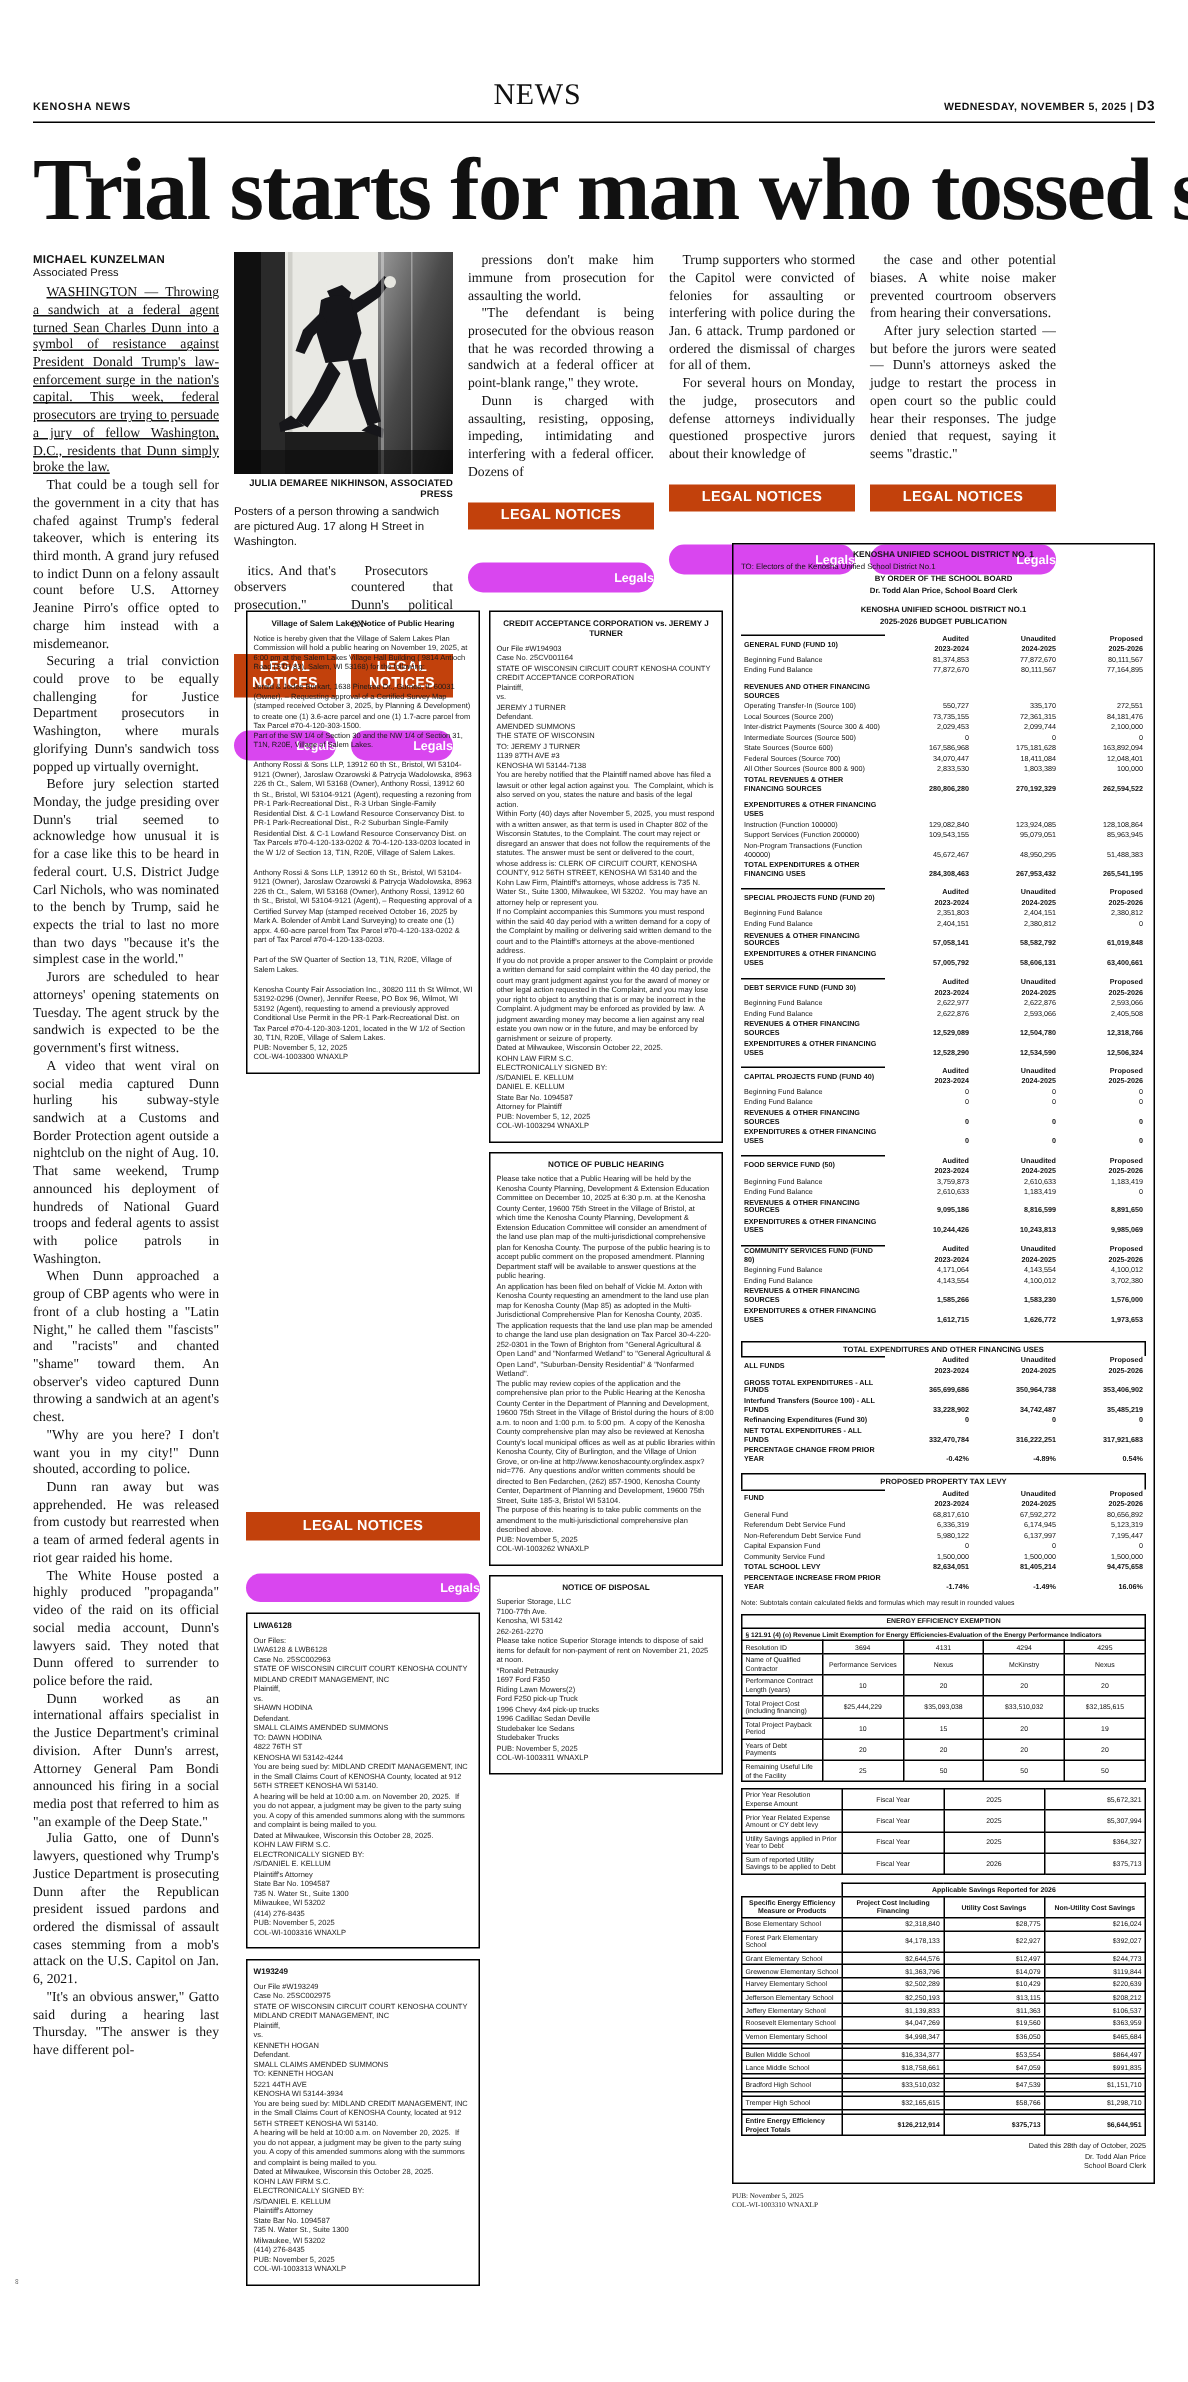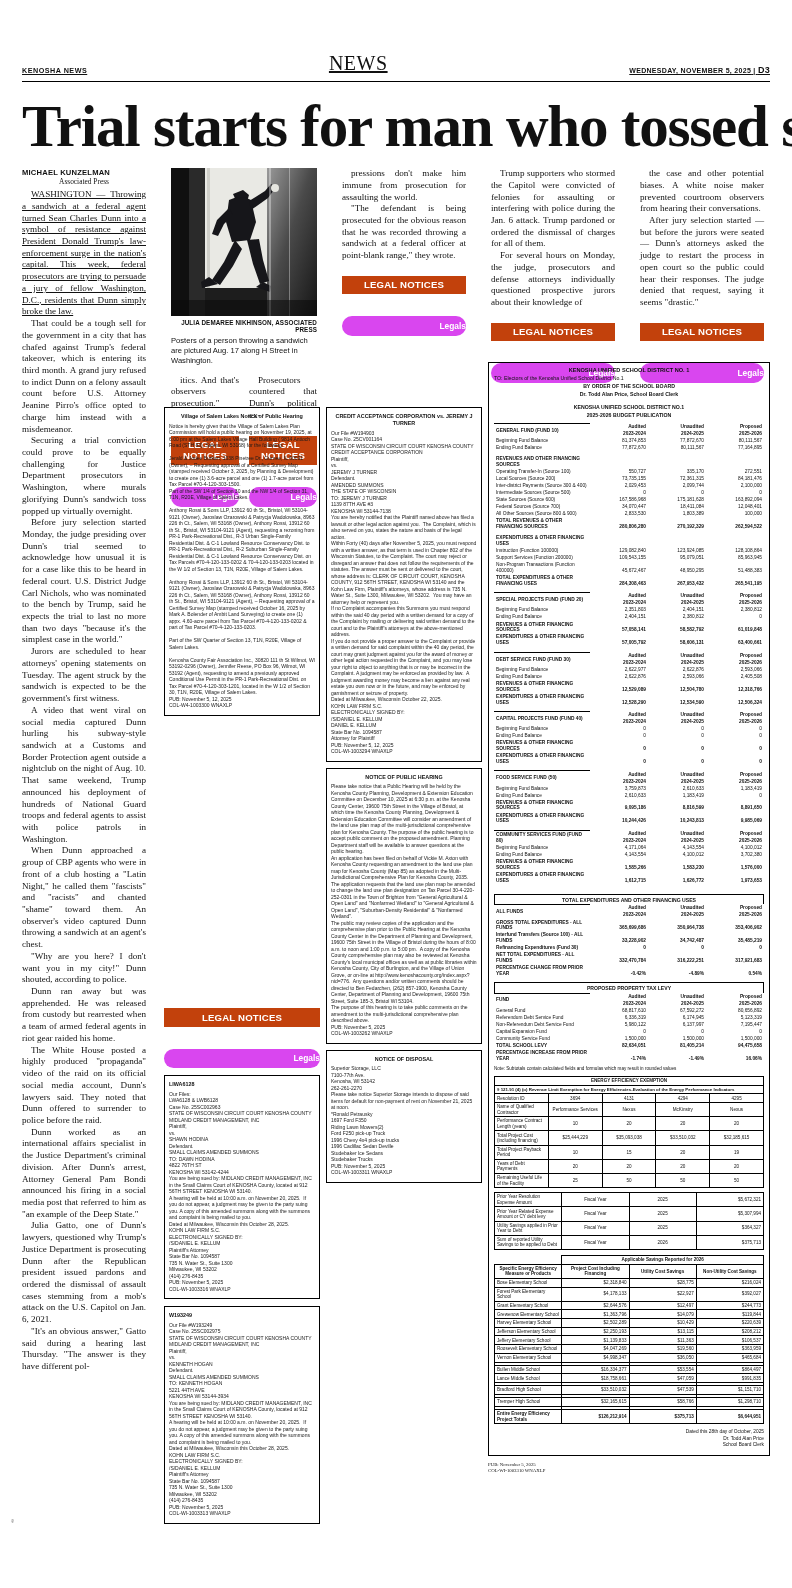--- a/index.html
+++ b/index.html
@@ -9,21 +9,21 @@
     background: #ffffff;
     font-family: "Liberation Serif", serif;
     color: #111;
     overflow: hidden;
   }
   .page { position: relative; width: 792px; height: 1588px; padding: 0 22px; }
 
   
   .masthead {
     display: flex; align-items: flex-end; justify-content: space-between;
-    padding-top: 52px; padding-bottom: 4px; text-decoration: underline;
+    padding-top: 52px; padding-bottom: 4px;
   }
   .mh-left {
     font-family: "Liberation Sans", sans-serif;
     font-size: 7.2px; font-weight: 700; letter-spacing: .5px;
   }
   .mh-center { font-family: "Liberation Serif", serif; font-size: 20px; letter-spacing: .5px; }
   .mh-right { font-family: "Liberation Sans", sans-serif; font-size: 7px; font-weight: 700; letter-spacing: .3px; }
   .mh-right .pageno { font-size: 9px; }
   .mh-rule { border-top: 1.6px solid #000; margin-top: 2px; }
 
@@ -32,27 +32,27 @@
     font-family: "Liberation Serif", serif;
     font-weight: 700;
     font-size: 59px;
     line-height: 1.02;
     letter-spacing: -1.2px;
     margin: 14px 0 12px;
     white-space: nowrap;
   }
 
   
-  .article { display: flex; gap: 25px; align-items: flex-start; }
+  .article { display: flex; gap: 10px; align-items: flex-start; }
   .col { width: 124px; }
   .byline-name {
     font-family: "Liberation Sans", sans-serif;
     font-weight: 700; font-size: 7.6px; letter-spacing: .2px;
   }
-  .byline-org { font-family: Liberation Serif, serif; font-size: 7.4px; margin-bottom: 3px; text-align: center; }
+  .byline-org { font-family: Liberation Sans, sans-serif; font-size: 7.4px; margin-bottom: 3px; }
   .body-text { font-size: 9.1px; line-height: 1.29; text-align: justify; }
   .body-text p { margin: 0; text-indent: 9px; }
   .body-text p.first { text-indent: 9px; text-decoration: underline; }
 
   
   .photo-col { width: 146px; }
   .photo {
     width: 146px; height: 148px;
     background: #1a1a1a;
     position: relative; overflow: hidden;
@@ -258,20 +258,21 @@
           <div class="ln-header">LEGAL NOTICES</div>
           <div class="ln-pill">Legals</div>
         </div>
       </div>
     </div>
 
     <div class="col">
       <div class="body-text">
         <p>pressions don't make him immune from prosecution for assaulting the world.</p>
         <p>"The defendant is being prosecuted for the obvious reason that he was recorded throwing a sandwich at a federal officer at point-blank range," they wrote.</p>
+        <p>Dunn is charged with assaulting, resisting, opposing, impeding, intimidating and interfering with a federal officer. Dozens of</p>
       </div>
       <div style="margin-top:14px;">
         <div class="ln-header">LEGAL NOTICES</div>
         <div class="ln-pill">Legals</div>
       </div>
     </div>
 
     <div class="col">
       <div class="body-text">
         <p>Trump supporters who stormed the Capitol were convicted of felonies for assaulting or interfering with police during the Jan. 6 attack. Trump pardoned or ordered the dismissal of charges for all of them.</p>

